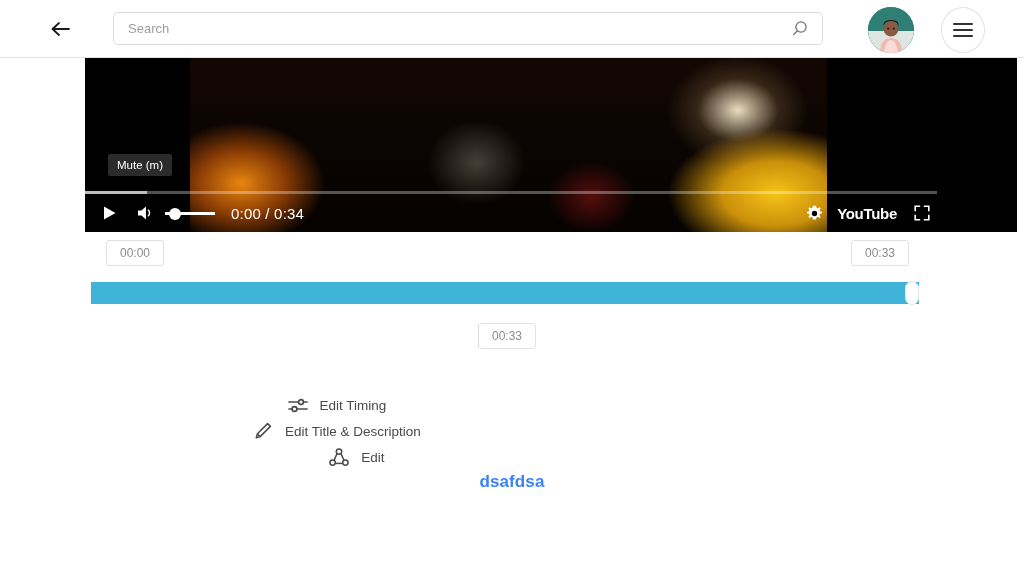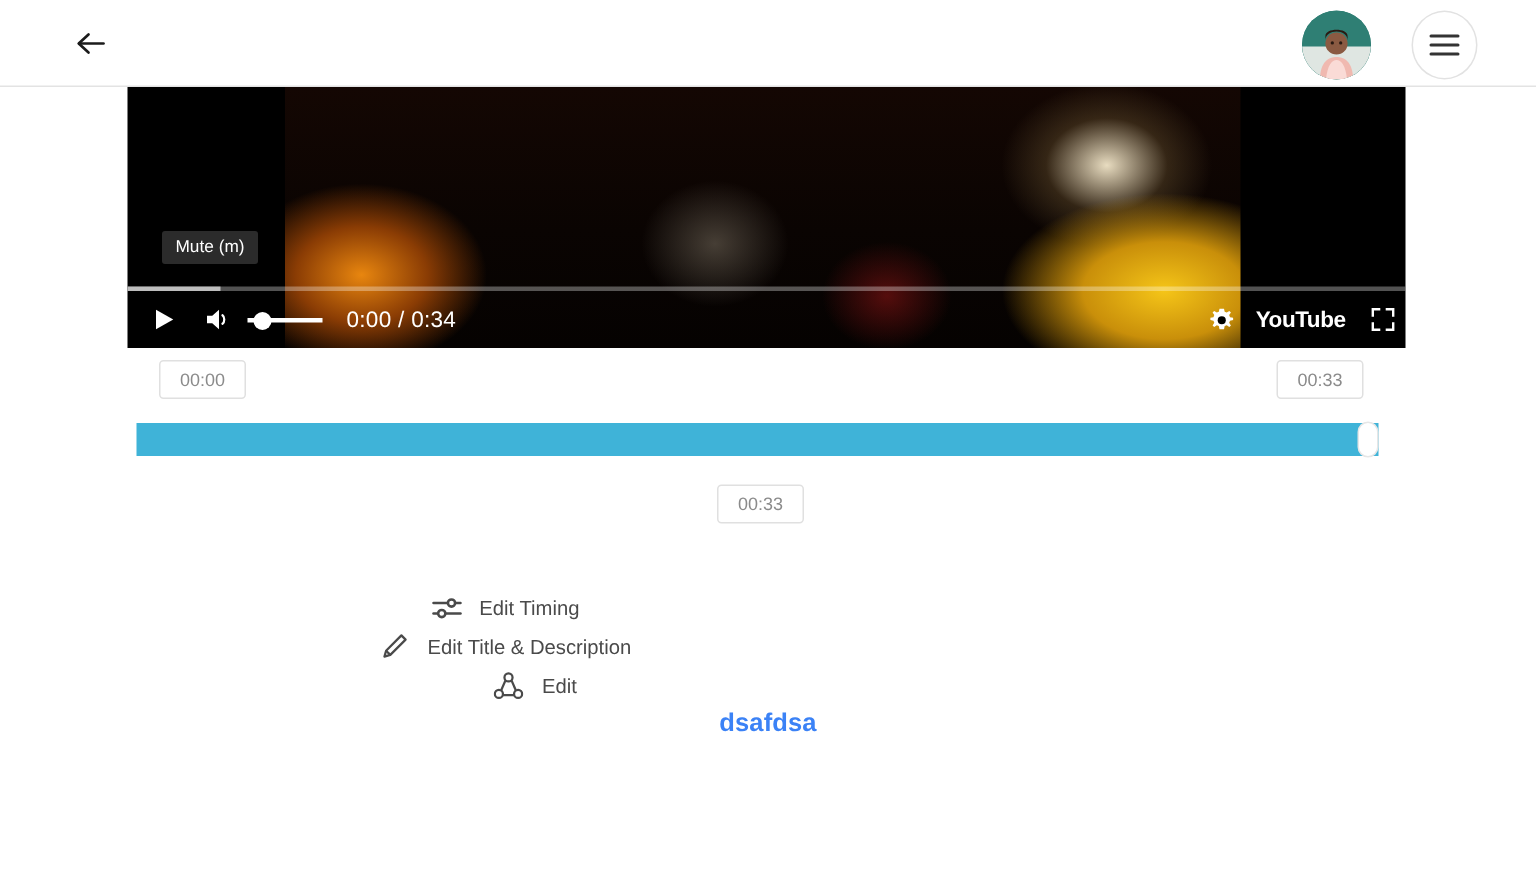--- a/index.html
+++ b/index.html
@@ -64,21 +64,21 @@
   }
   .menu-bars { width: 20px; }
   .menu-bars span {
     display: block; height: 2.5px; background: #333;
     border-radius: 1px; margin: 3.5px 0;
   }
 
   
   .player {
     position: absolute; left: 85px; top: 58px;
-    width: 852px; height: 174px;
+    width: 932px; height: 174px;
     background: #000;
     overflow: hidden;
   }
   .video-frame {
     position: absolute; left: 105px; top: 0;
     width: 637px; height: 174px;
     background:
       radial-gradient(ellipse 150px 90px at 92% 78%, #f5c518 0%, #c98f0a 36%, rgba(60,30,0,0) 72%),
       radial-gradient(ellipse 90px 70px at 86% 30%, #e8dcc0 0%, rgba(90,70,40,0.5) 45%, rgba(20,10,0,0) 78%),
       radial-gradient(ellipse 110px 80px at 8% 72%, #e8860f 0%, #8a3c04 40%, rgba(30,8,0,0) 76%),
@@ -215,20 +215,29 @@
 
 <div class="header">
 
   <button class="back-btn">
     <svg width="24" height="20" viewBox="0 0 24 20">
       <path d="M10 4 L3.5 10 L10 16" fill="none" stroke="#1b1b1b" stroke-width="1.8" stroke-linecap="round" stroke-linejoin="round"></path>
       <line x1="3.8" y1="10" x2="20" y2="10" stroke="#1b1b1b" stroke-width="1.8" stroke-linecap="round"></line>
     </svg>
   </button>
 
+  <div class="search-wrap">
+    <input class="search-input" type="text" placeholder="Search" style="">
+    <button class="search-icon-btn">
+      <svg width="20" height="20" viewBox="0 0 20 20">
+        <circle cx="11" cy="8" r="5.1" fill="none" stroke="#6f6f6f" stroke-width="1.25"></circle>
+        <line x1="7.3" y1="11.7" x2="3.6" y2="15.6" stroke="#6f6f6f" stroke-width="1.25" stroke-linecap="round"></line>
+      </svg>
+    </button>
+  </div>
 
   <div class="avatar">
     <svg width="46" height="46" viewBox="0 0 46 46">
       <rect width="46" height="46" fill="#2f7f74"></rect>
       <rect y="24" width="46" height="22" fill="#dfe6e2"></rect>
       <path d="M12 46 C12 34 18 31 23 31 C28 31 34 34 34 46 Z" fill="#f0b9b0"></path>
       <path d="M16 46 C17 36 20 33 23 33 C26 33 29 36 30 46 Z" fill="#fadbd6"></path>
       <circle cx="23" cy="22" r="7.4" fill="#8a5a42"></circle>
       <path d="M15.6 20 C15.6 12 30.4 12 30.4 20 L30.4 17 C30.4 11.5 15.6 11.5 15.6 17 Z" fill="#2a1a12"></path>
       <circle cx="20.2" cy="21.6" r="1.1" fill="#2a1a12"></circle>

